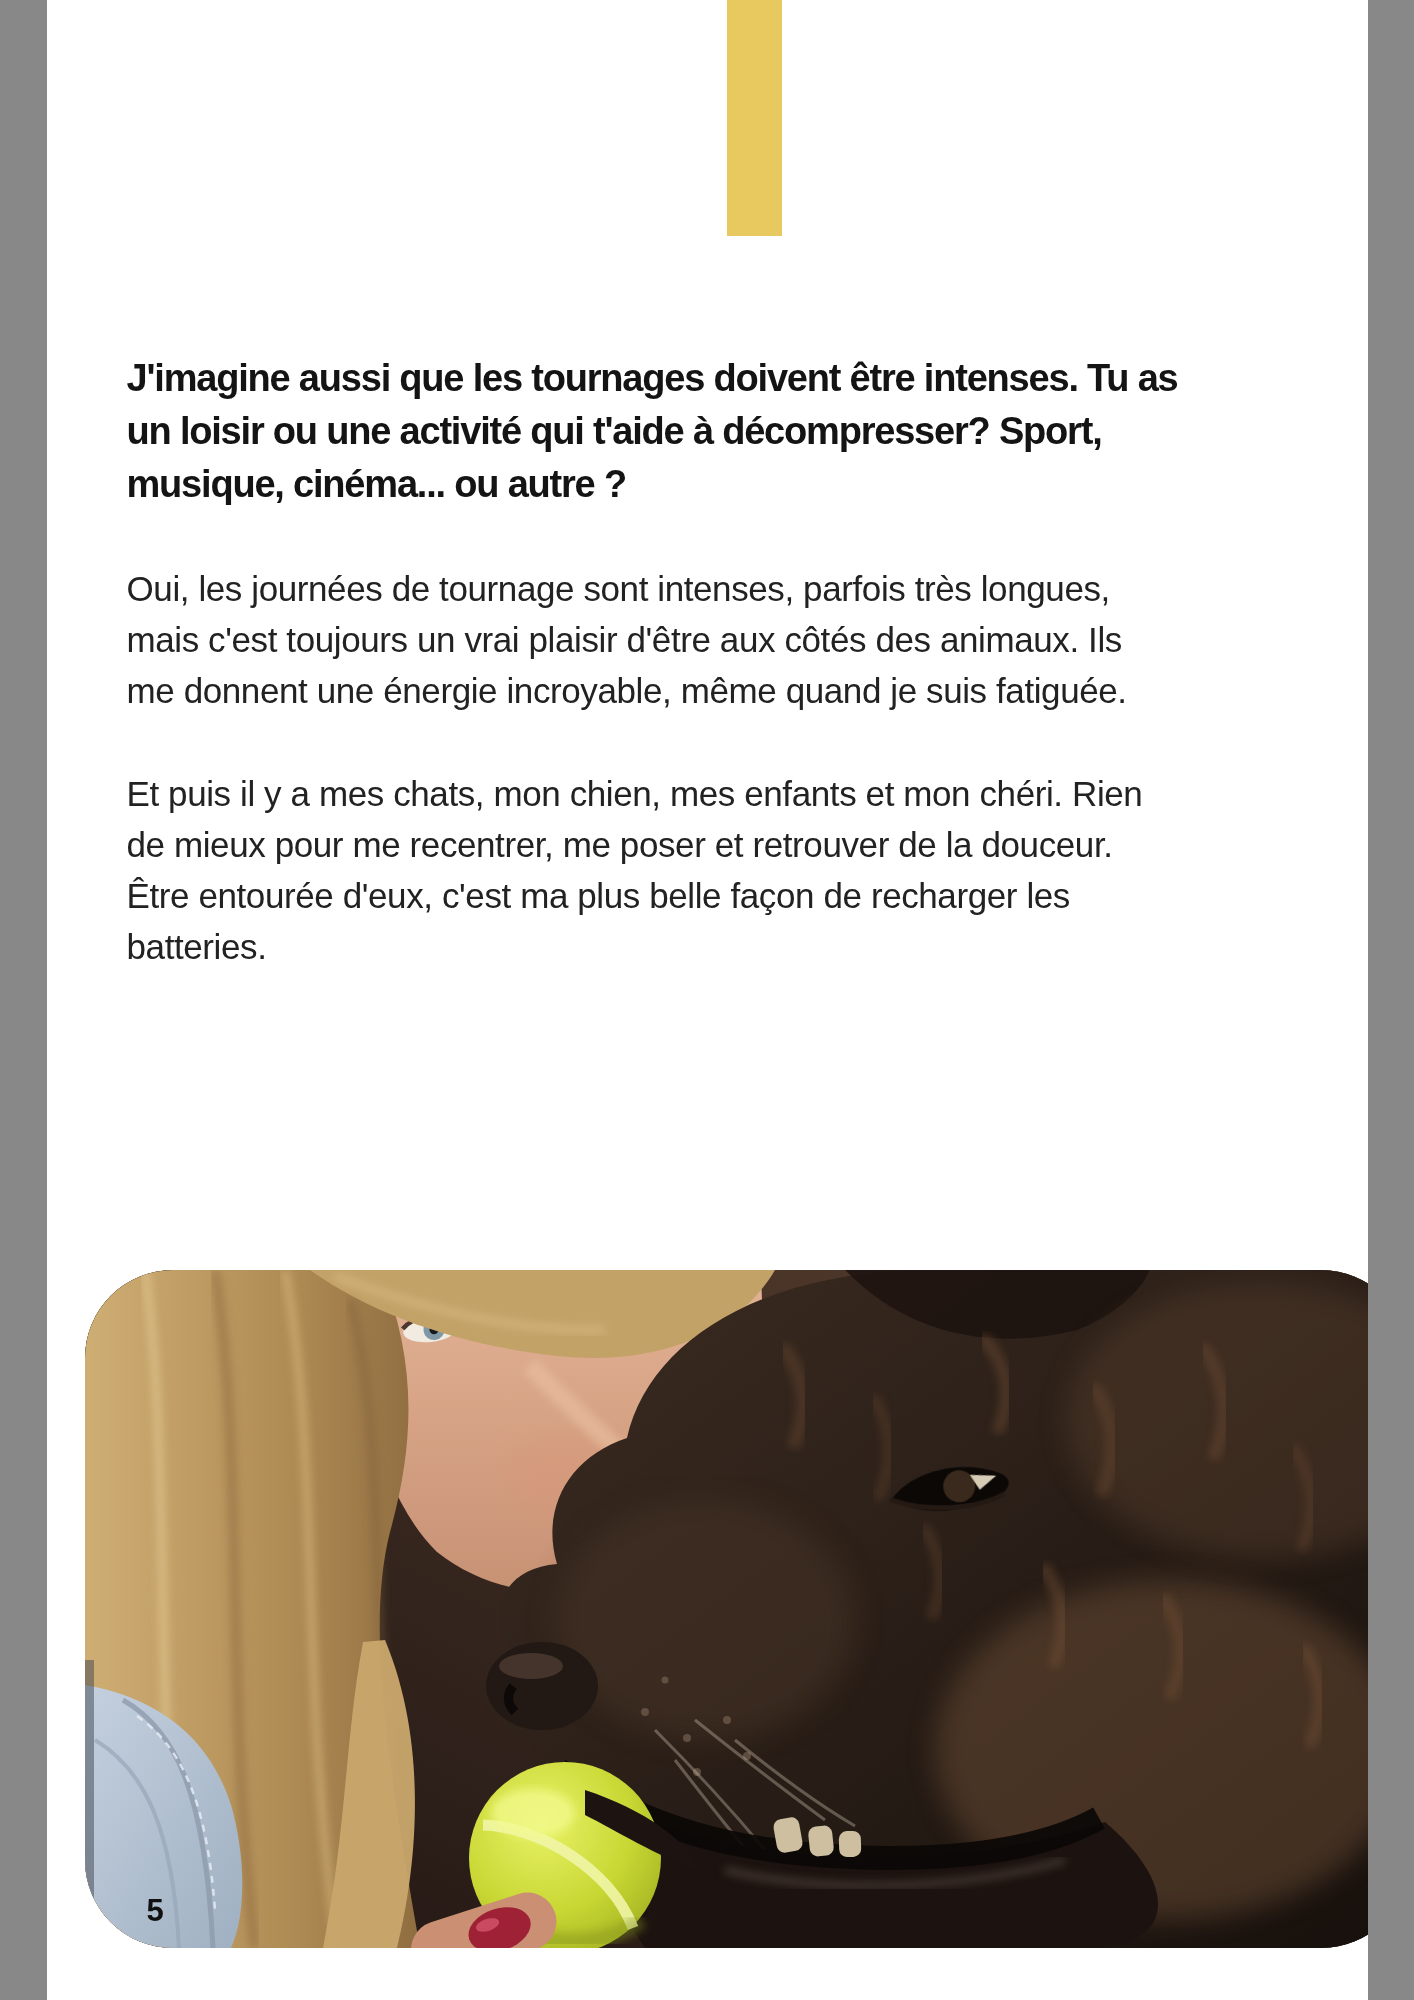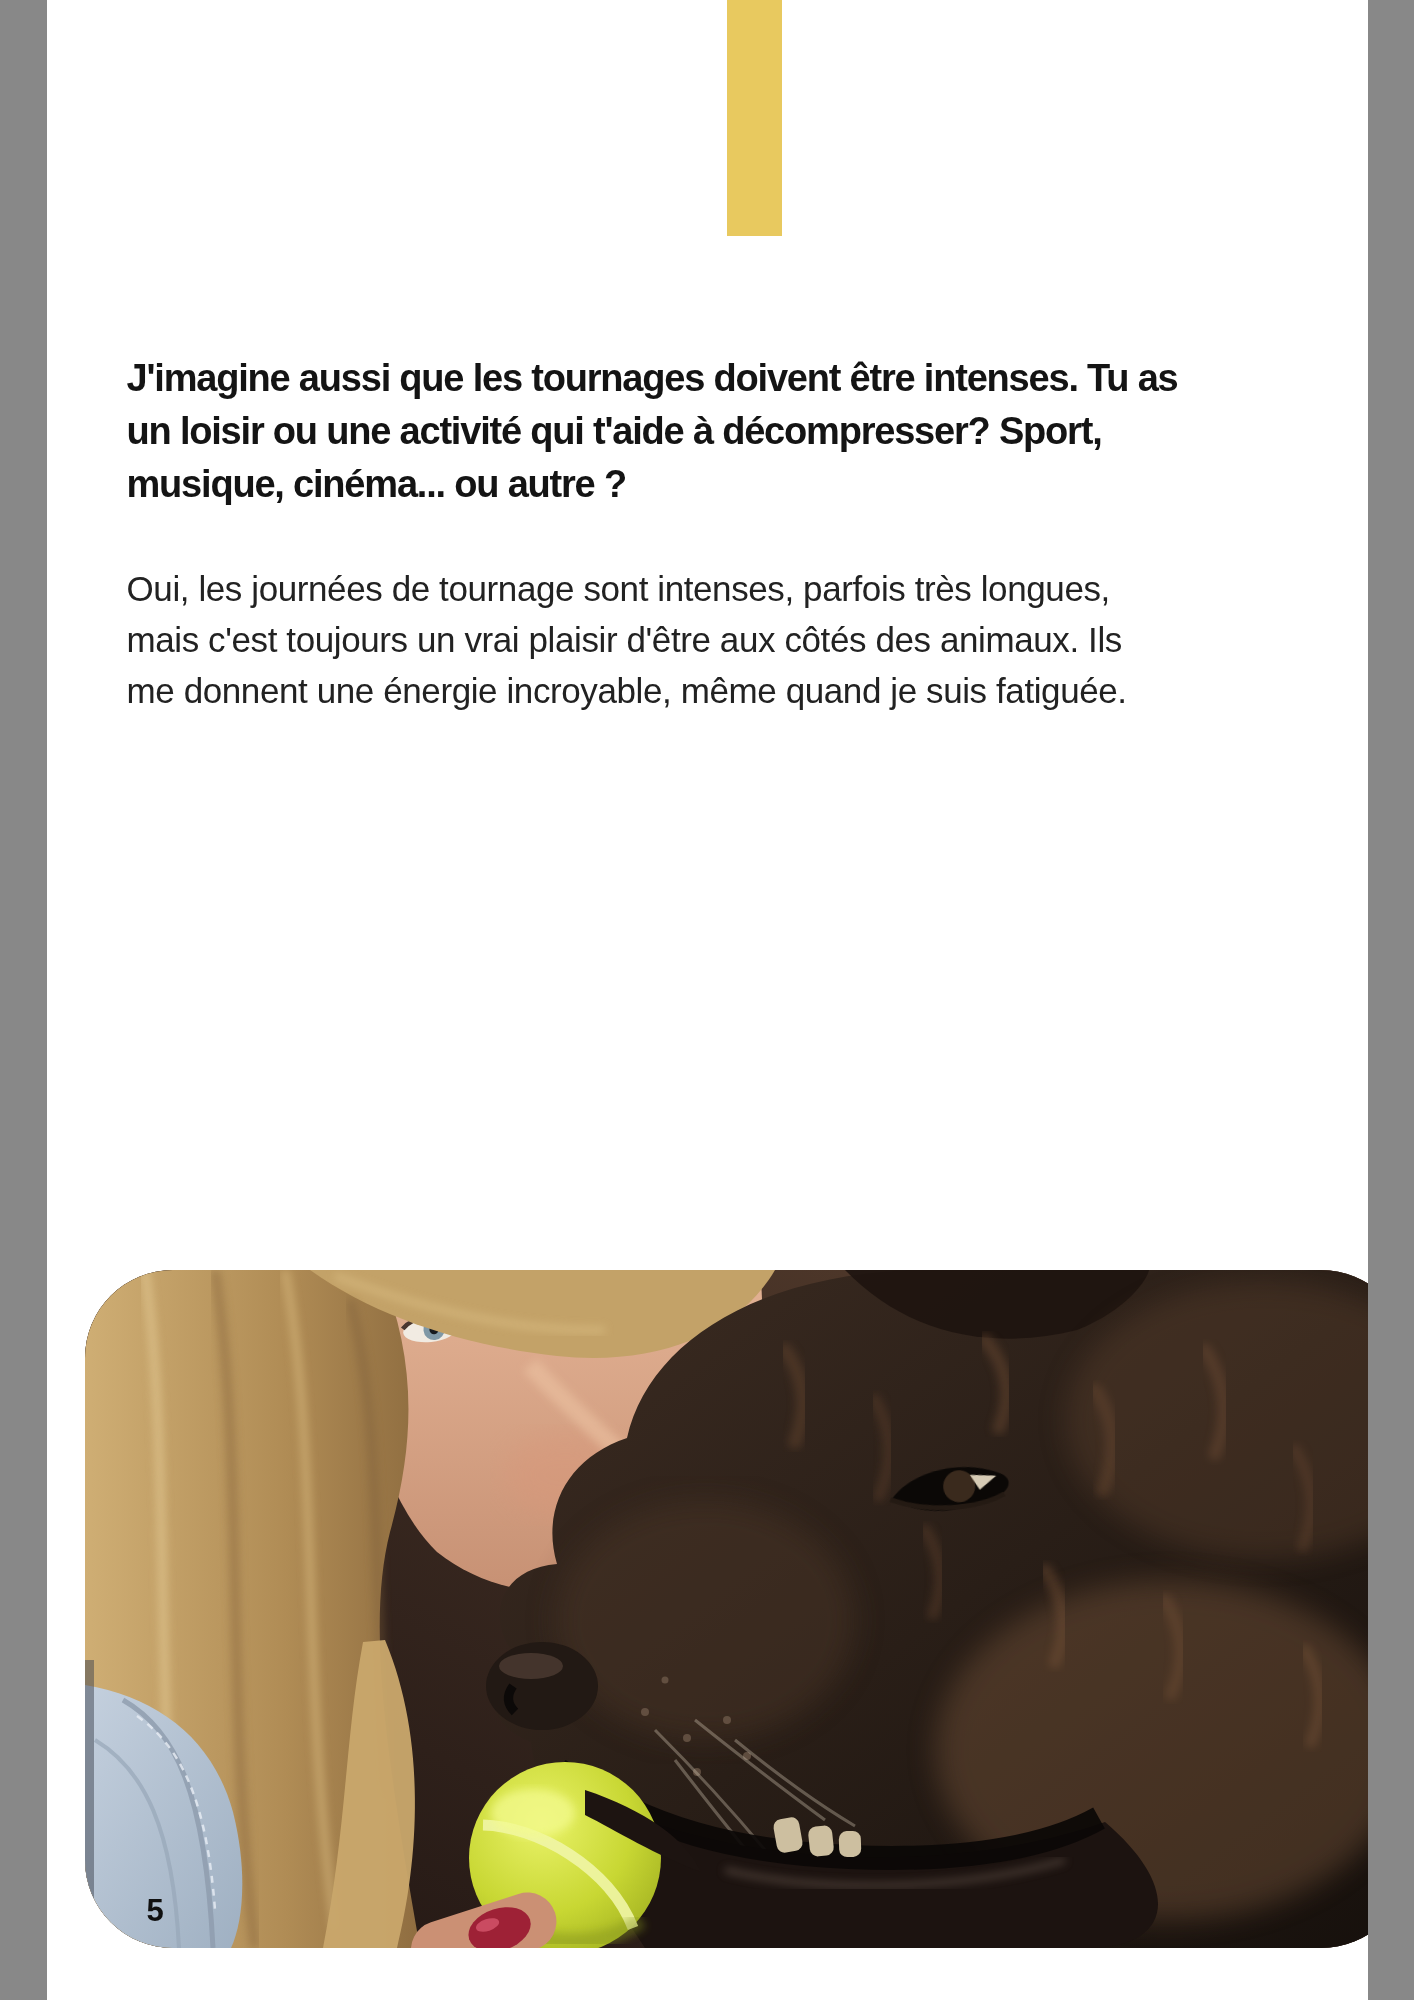--- a/index.html
+++ b/index.html
@@ -69,20 +69,24 @@
 
   <div class="accent-bar"></div>
 
   <div class="content">
     <h2 class="question">J'imagine aussi que les tournages doivent être intenses. Tu as
 un loisir ou une activité qui t'aide à décompresser? Sport,
 musique, cinéma... ou autre ?</h2>
     <p class="answer">Oui, les journées de tournage sont intenses, parfois très longues,
 mais c'est toujours un vrai plaisir d'être aux côtés des animaux. Ils
 me donnent une énergie incroyable, même quand je suis fatiguée.</p>
+    <p class="answer">Et puis il y a mes chats, mon chien, mes enfants et mon chéri. Rien
+de mieux pour me recentrer, me poser et retrouver de la douceur.
+Être entourée d'eux, c'est ma plus belle façon de recharger les
+batteries.</p>
   </div>
 
   <figure class="photo">
     <svg viewBox="0 0 1324 678" preserveAspectRatio="xMidYMid slice" role="img">
       <title>Femme blonde aux yeux bleus embrassant un grand chien bringé qui tient une balle de tennis, manche en jean en bas à gauche</title>
       <defs>
         <linearGradient id="bgGrad" x1="0" y1="1" x2="1" y2="0">
           <stop offset="0" stop-color="#211613"></stop>
           <stop offset="0.55" stop-color="#3b2a21"></stop>
           <stop offset="1" stop-color="#5c4130"></stop>

